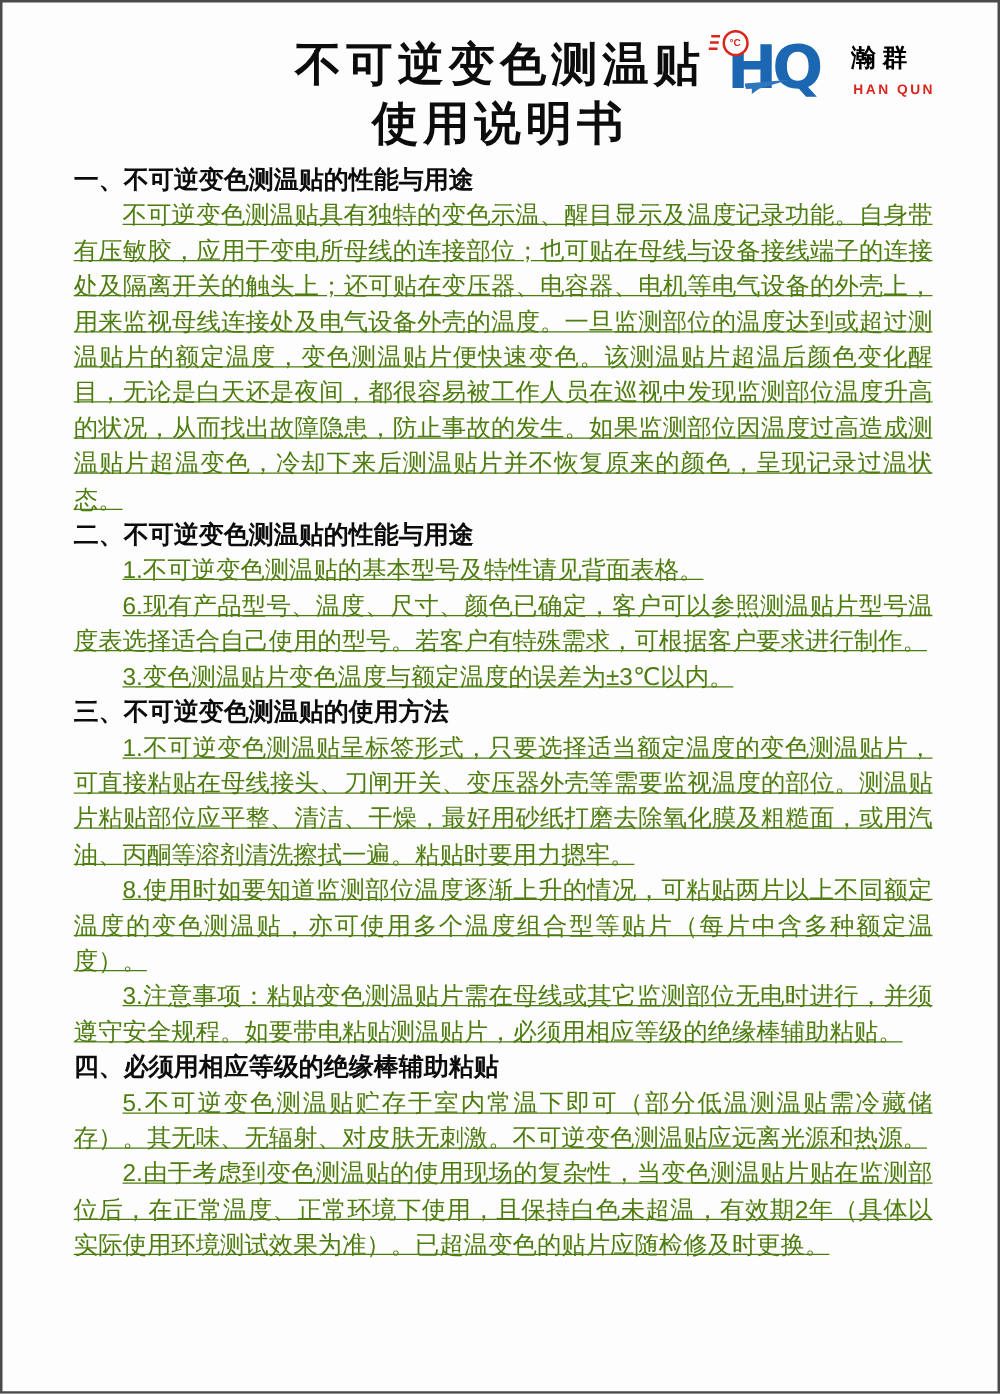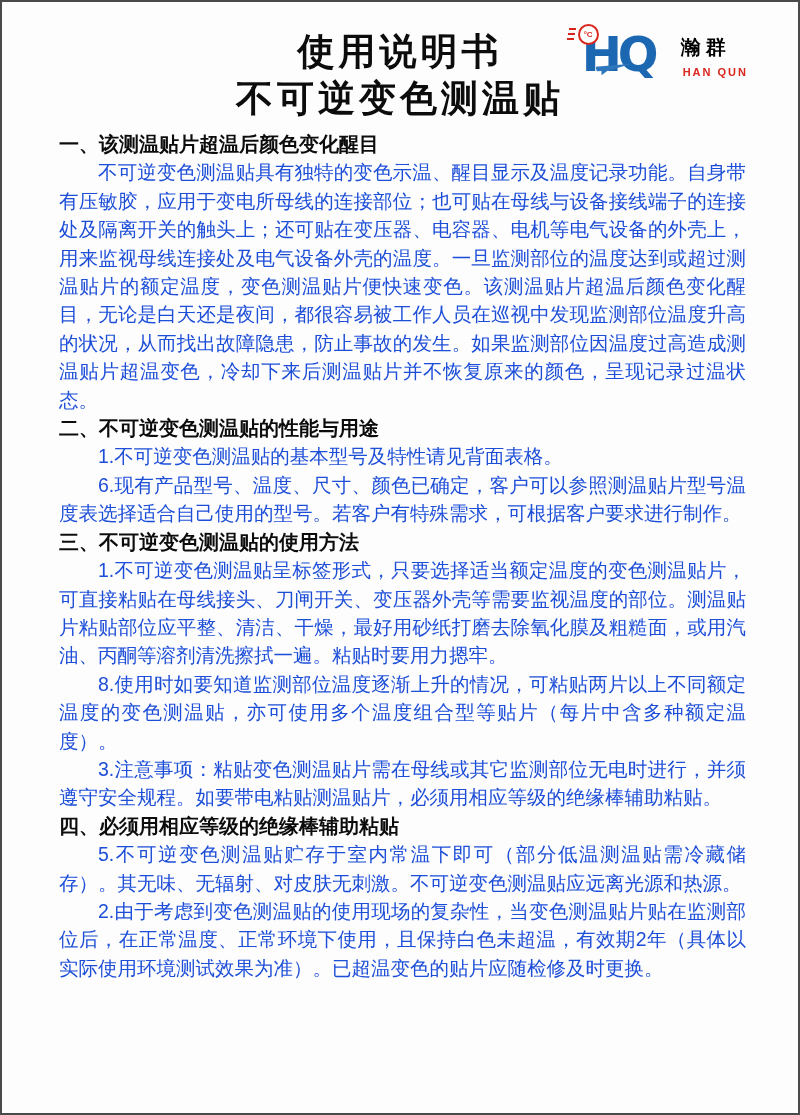--- a/index.html
+++ b/index.html
@@ -125,59 +125,61 @@
     margin: 0;
     font-size: 20px;
     font-weight: 700;
     line-height: 28.4px;
     color: #0c0c0c;
     text-align: left;
   }
   .para {
     margin: 0;
     text-indent: 2em;
-    color: #1d4ed8;
+    color: #4d7c0f;
+    text-decoration: underline;
   }
 </style>
 </head>
 <body>
 
 <div class="page">
 
   <header class="doc-header">
     <h1 class="doc-title">
+      <span class="title-line">不可逆变色测温贴</span>
       <span class="title-line">使用说明书</span>
-      <span class="title-line">不可逆变色测温贴</span>
     </h1>
 
     <div class="logo">
       <div class="logo-mark">
         <span class="logo-dashes"></span>
         <span class="logo-hq">HQ</span>
         <span class="logo-degree">°C</span>
         <span class="logo-plane"></span>
       </div>
       <div class="logo-text">
         <span class="logo-cn">瀚群</span>
         <span class="logo-en">HAN QUN</span>
       </div>
     </div>
   </header>
 
   <main class="doc-body">
 
     <section>
-      <h2 class="sec-heading">一、该测温贴片超温后颜色变化醒目</h2>
+      <h2 class="sec-heading">一、不可逆变色测温贴的性能与用途</h2>
       <p class="para">不可逆变色测温贴具有独特的变色示温、醒目显示及温度记录功能。自身带有压敏胶，应用于变电所母线的连接部位；也可贴在母线与设备接线端子的连接处及隔离开关的触头上；还可贴在变压器、电容器、电机等电气设备的外壳上，用来监视母线连接处及电气设备外壳的温度。一旦监测部位的温度达到或超过测温贴片的额定温度，变色测温贴片便快速变色。该测温贴片超温后颜色变化醒目，无论是白天还是夜间，都很容易被工作人员在巡视中发现监测部位温度升高的状况，从而找出故障隐患，防止事故的发生。如果监测部位因温度过高造成测温贴片超温变色，冷却下来后测温贴片并不恢复原来的颜色，呈现记录过温状态。</p>
     </section>
 
     <section>
       <h2 class="sec-heading">二、不可逆变色测温贴的性能与用途</h2>
       <p class="para">1.不可逆变色测温贴的基本型号及特性请见背面表格。</p>
       <p class="para">6.现有产品型号、温度、尺寸、颜色已确定，客户可以参照测温贴片型号温度表选择适合自己使用的型号。若客户有特殊需求，可根据客户要求进行制作。</p>
+      <p class="para">3.变色测温贴片变色温度与额定温度的误差为±3℃以内。</p>
     </section>
 
     <section>
       <h2 class="sec-heading">三、不可逆变色测温贴的使用方法</h2>
       <p class="para">1.不可逆变色测温贴呈标签形式，只要选择适当额定温度的变色测温贴片，可直接粘贴在母线接头、刀闸开关、变压器外壳等需要监视温度的部位。测温贴片粘贴部位应平整、清洁、干燥，最好用砂纸打磨去除氧化膜及粗糙面，或用汽油、丙酮等溶剂清洗擦拭一遍。粘贴时要用力摁牢。</p>
       <p class="para">8.使用时如要知道监测部位温度逐渐上升的情况，可粘贴两片以上不同额定温度的变色测温贴，亦可使用多个温度组合型等贴片（每片中含多种额定温度）。</p>
       <p class="para">3.注意事项：粘贴变色测温贴片需在母线或其它监测部位无电时进行，并须遵守安全规程。如要带电粘贴测温贴片，必须用相应等级的绝缘棒辅助粘贴。</p>
     </section>
 
     <section>

